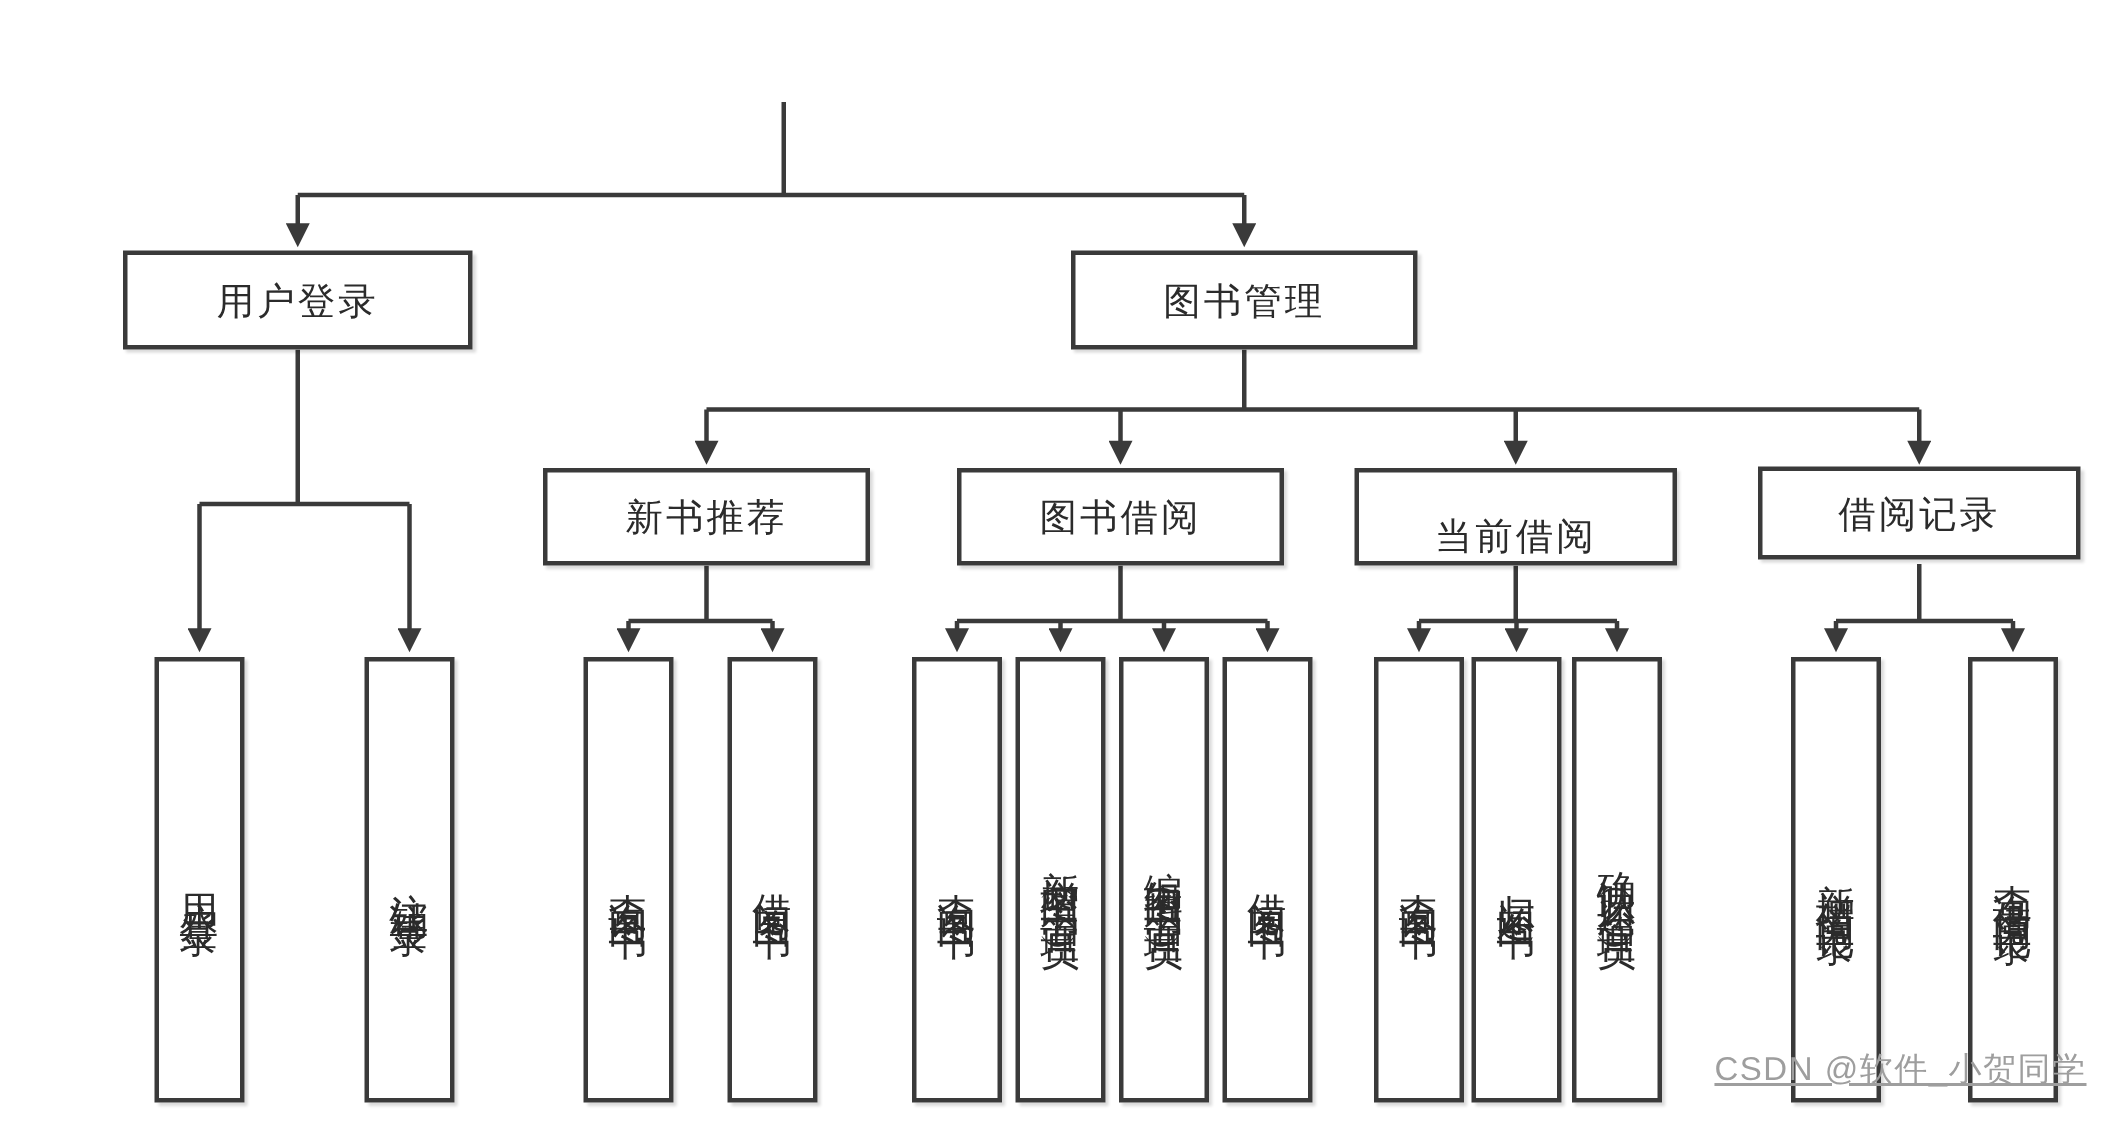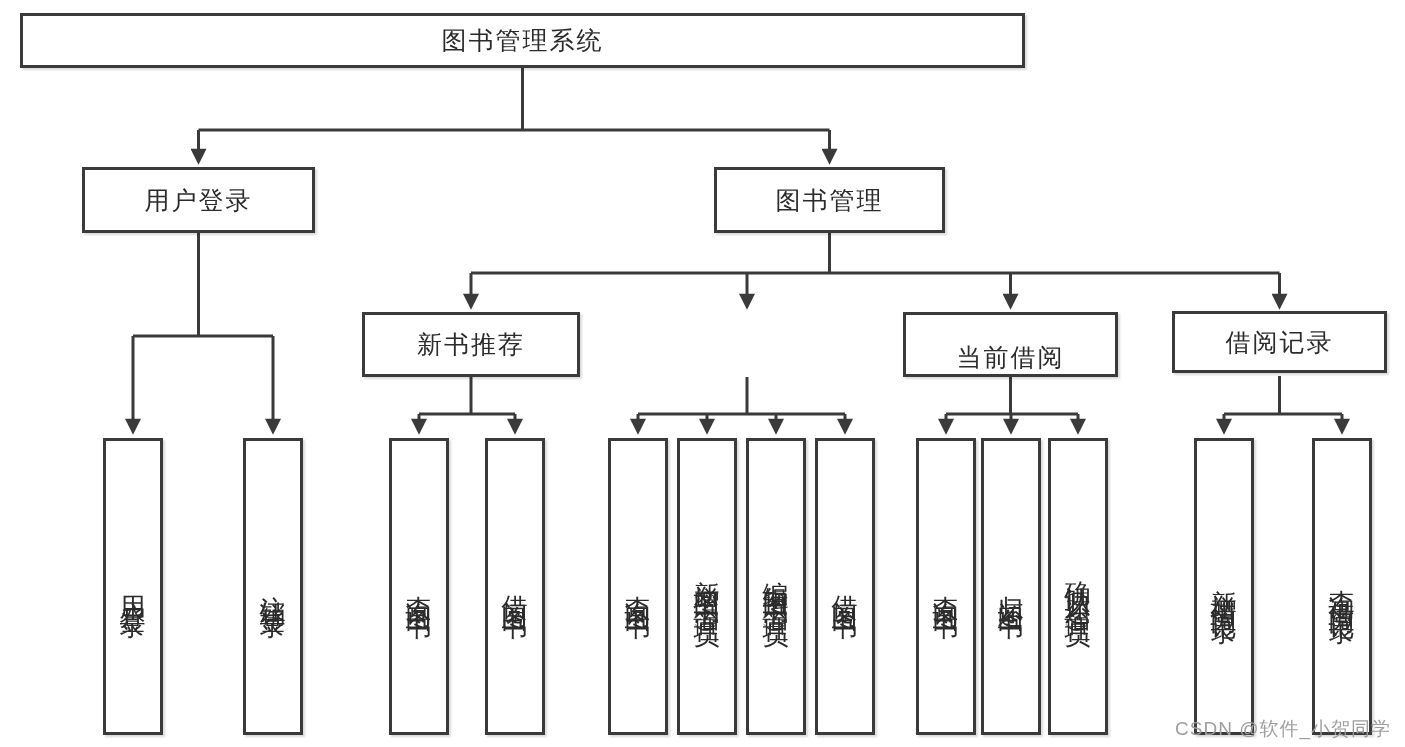--- a/index.html
+++ b/index.html
@@ -27,25 +27,26 @@
     writing-mode:vertical-rl;
     text-orientation:mixed;
     font-size:26px;
     letter-spacing:6px;
     line-height:1;
     white-space:nowrap;
   }
   .watermark {
     position:absolute;
     right:14px;
-    bottom:5px;
-    font-size:19px;
+    bottom:19px;
+    font-size:22px;
     letter-spacing:1px;
     color:#9e9e9e;
     white-space:nowrap;
+    text-decoration:underline;
   }
 </style>
 </head>
 <body>
 
 <div class="canvas">
 
   <svg class="connectors" width="1405" height="747" viewBox="0 0 1405 747">
     <defs>
       <marker id="arrow" viewBox="0 0 10 10" refX="7" refY="5" markerWidth="22" markerHeight="16" orient="auto" markerUnits="userSpaceOnUse">
@@ -83,33 +84,33 @@
       <path d="M946,414 V430" marker-end="url(#arrow)"></path>
       <path d="M1011,414 V430" marker-end="url(#arrow)"></path>
       <path d="M1078,414 V430" marker-end="url(#arrow)"></path>
 
       <path d="M1279.5,376 V414 M1224,414 H1342"></path>
       <path d="M1224,414 V430" marker-end="url(#arrow)"></path>
       <path d="M1342,414 V430" marker-end="url(#arrow)"></path>
     </g>
   </svg>
 
-  <div class="box" style="left:20px; top:13px; width:1005px; height:55px;">
-    <span class="h-label">图书管理系统</span>
-  </div>
 
   <div class="box" style="left:82px; top:167px; width:233px; height:66px;">
     <span class="h-label">用户登录</span>
   </div>
   <div class="box" style="left:714px; top:167px; width:231px; height:66px;">
     <span class="h-label">图书管理</span>
   </div>
 
   <div class="box" style="left:362px; top:312px; width:218px; height:65px;">
     <span class="h-label">新书推荐</span>
+  </div>
+  <div class="box" style="left:638px; top:312px; width:218px; height:65px;">
+    <span class="h-label">图书借阅</span>
   </div>
   <div class="box" style="left:903px; top:312px; width:215px; height:65px;align-items:flex-end;">
     <span class="h-label">当前借阅</span>
   </div>
   <div class="box" style="left:1172px; top:311px; width:215px; height:62px;">
     <span class="h-label">借阅记录</span>
   </div>
 
   <div class="box" style="left:103px; top:438px; width:60px; height:297px;">
     <span class="v-label">用户登录</span>

